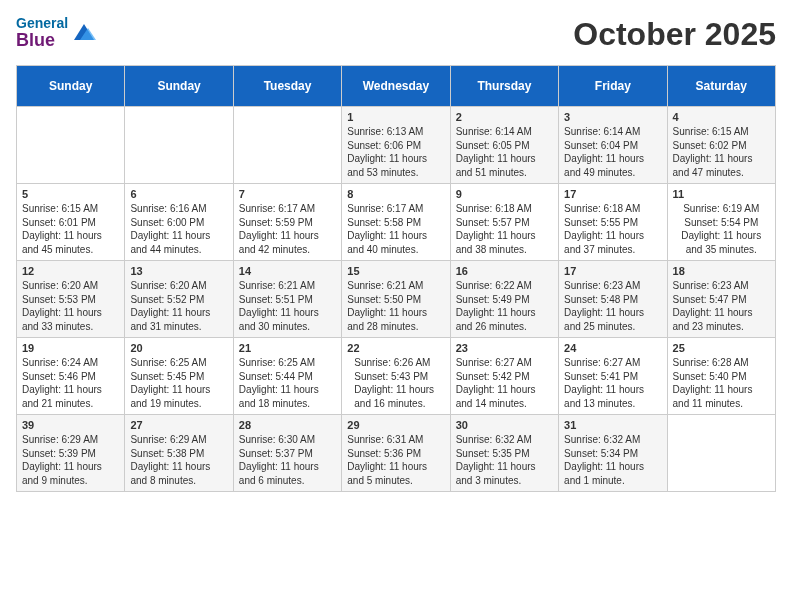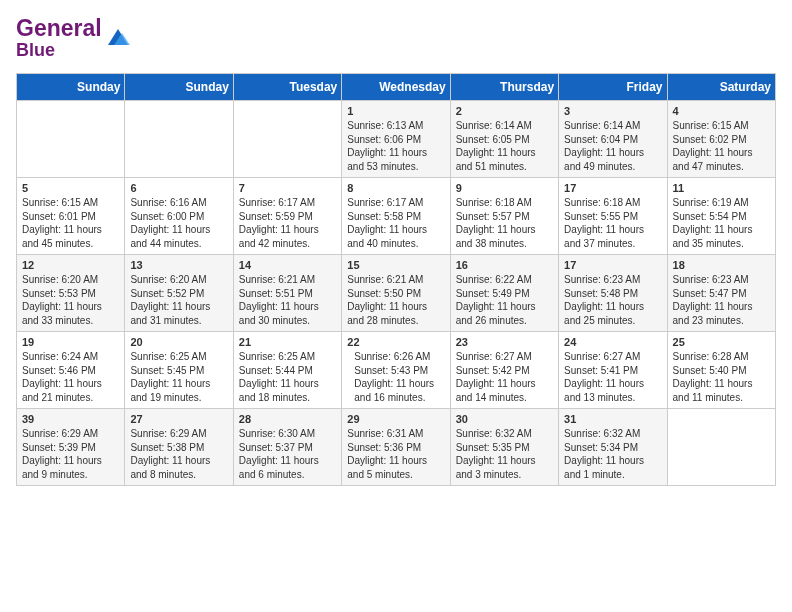--- a/index.html
+++ b/index.html
@@ -19,23 +19,23 @@
     .logo {
       display: flex;
       align-items: center;
     }
     .logo-text {
       display: flex;
       flex-direction: column;
       line-height: 1.1;
     }
     .logo-general {
-      font-size: 23px;
-      font-weight: bold;
-      color: #701a75;
+      font-size: 14px;
+      font-weight: bold;
+      color: #0369a1;
     }
     .logo-blue {
       font-size: 18px;
       font-weight: bold;
       color: #701a75;
     }
     .logo-icon {
       width: 24px;
       height: 24px;
       margin-left: 4px;
@@ -55,22 +55,22 @@
     }
     .calendar {
       width: 100%;
       border-collapse: collapse;
     }
     .calendar th {
       background-color: #1565c0;
       color: #fff;
       font-size: 12px;
       font-weight: bold;
-      padding: 6px 4px;
-      text-align: right;
+      padding: 13px 4px;
+      text-align: center;
       border: 1px solid #ccc;
     }
     .calendar td {
       vertical-align: top;
       border: 1px solid #ccc;
       padding: 4px 5px;
       font-size: 9.5px;
       color: #333;
       width: 14.28%;
       min-height: 80px;
@@ -105,20 +105,21 @@
     <div class="logo-text">
       <span class="logo-general">General</span>
       <span class="logo-blue">Blue</span>
     </div>
     <svg class="logo-icon" viewBox="0 0 24 24">
       <polygon points="2,20 12,4 22,20" fill="#1565c0"></polygon>
       <polygon points="8,20 16,8 24,20" fill="#42a5f5" opacity="0.7"></polygon>
     </svg>
   </div>
   <div class="title-block">
+    <div class="month-title">October 2025</div>
   </div>
 </div>
 
 <table class="calendar">
   <thead>
     <tr>
     <th>Sunday</th>
         <th>Sunday</th>
         <th>Tuesday</th>
         <th>Wednesday</th>
@@ -199,21 +200,21 @@
         </td>
         <td>
           <span class="day-num">17</span>
           <div class="day-info" style="white-space: pre-line;">Sunrise: 6:18 AM
 Sunset: 5:55 PM
 Daylight: 11 hours
 and 37 minutes.</div>
         </td>
         <td>
           <span class="day-num">11</span>
-          <div class="day-info" style="white-space: pre-line;">Sunrise: 6:19 AM
+          <div class="day-info" style="white-space: pre-line; text-align: center;">Sunrise: 6:19 AM
 Sunset: 5:54 PM
 Daylight: 11 hours
 and 35 minutes.</div>
         </td>
       </tr>
       <tr>
         <td>
           <span class="day-num">12</span>
           <div class="day-info" style="white-space: pre-line;">Sunrise: 6:20 AM
 Sunset: 5:53 PM

